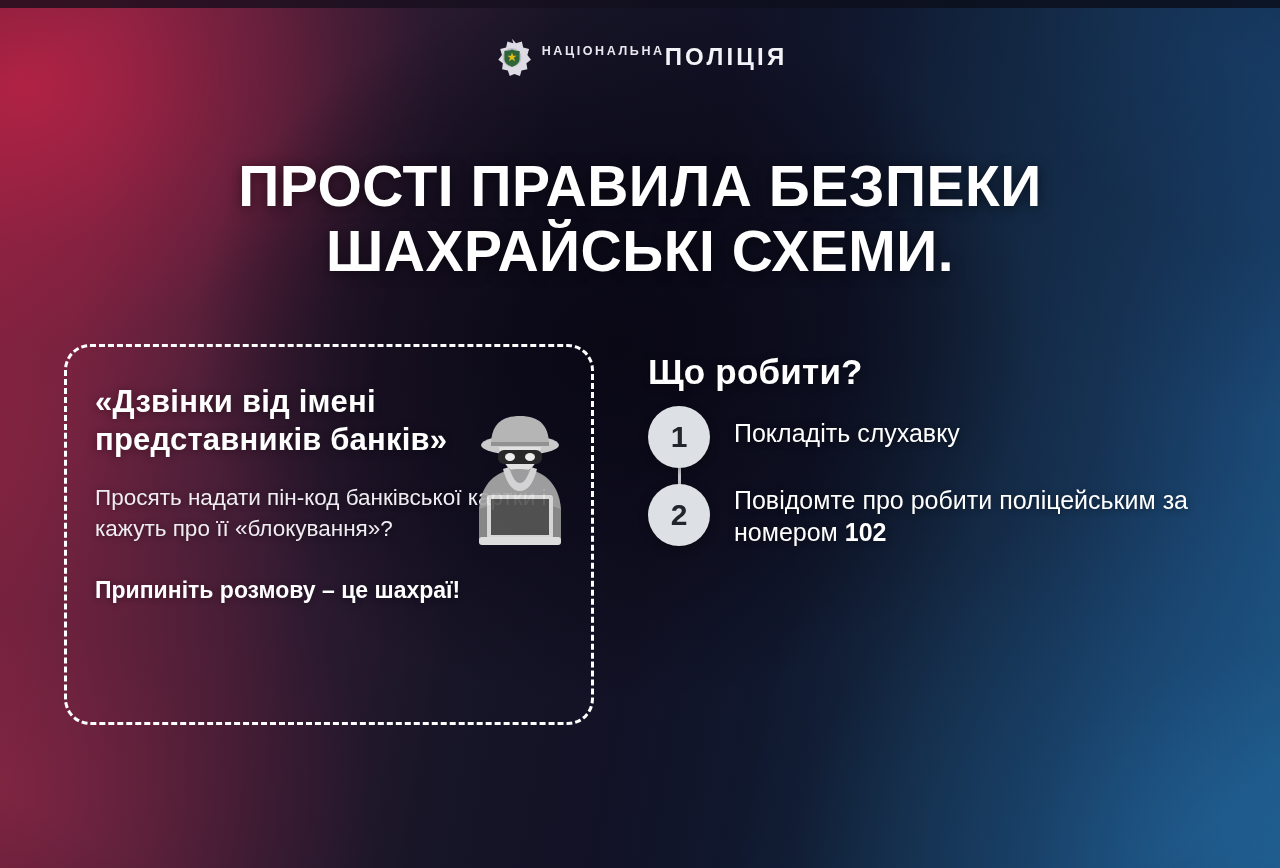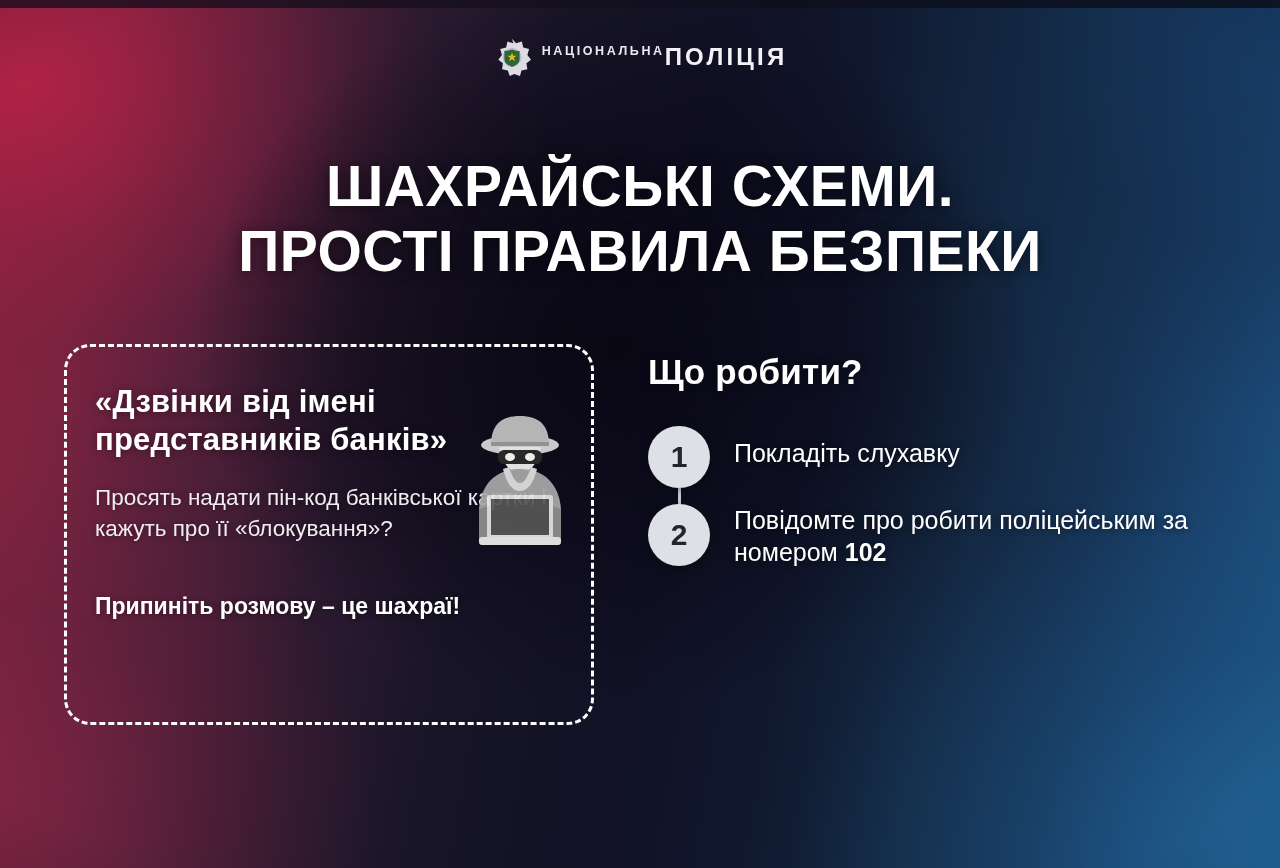--- a/index.html
+++ b/index.html
@@ -162,21 +162,21 @@
   .card-body {
     margin-top: 22px;
     color: #f0edf2;
     font-weight: 400;
     font-size: 22.5px;
     line-height: 1.38;
     max-width: 490px;
     text-shadow: 0 1px 6px rgba(0,0,0,0.4);
   }
   .card-footer {
-    margin-top: 48px;
+    margin-top: 32px;
     color: #ffffff;
     font-weight: 700;
     font-size: 23px;
     line-height: 1.3;
     text-shadow: 0 1px 6px rgba(0,0,0,0.4);
   }
 
   
   .hacker {
     position: absolute;
@@ -193,21 +193,21 @@
     left: 648px;
     top: 352px;
     width: 600px;
     z-index: 6;
   }
   .right-heading {
     color: #ffffff;
     font-weight: 800;
     font-size: 35px;
     letter-spacing: 0.2px;
-    margin-bottom: 34px;
+    margin-bottom: 14px;
     text-shadow: 0 1px 8px rgba(0,0,0,0.45);
   }
   .steps {
     position: relative;
   }
   .step {
     position: relative;
     display: flex;
     align-items: flex-start;
     gap: 24px;
@@ -273,22 +273,22 @@
         <path fill="#f0c419" d="M50 38 L53 47 L62 47 L55 52 L58 61 L50 56 L42 61 L45 52 L38 47 L47 47 Z"></path>
       </g>
     </svg>
     <div class="logo-words">
       <div class="logo-line1">НАЦІОНАЛЬНА</div>
       <div class="logo-line2">ПОЛІЦІЯ</div>
     </div>
   </div>
 
   <h1 class="title">
+    <span class="title-line">ПРОСТІ ПРАВИЛА БЕЗПЕКИ</span>
     <span class="title-line">ШАХРАЙСЬКІ СХЕМИ.</span>
-    <span class="title-line">ПРОСТІ ПРАВИЛА БЕЗПЕКИ</span>
   </h1>
 
   <div class="card">
     <div class="card-heading">«Дзвінки від імені представників банків»</div>
     <div class="card-body">Просять надати пін-код банківської картки і кажуть про її «блокування»?</div>
     <div class="card-footer">Припиніть розмову – це шахраї!</div>
 
     <svg class="hacker" viewBox="0 0 126 140">
 
       <ellipse cx="63" cy="36" rx="39" ry="10" fill="#d9d9d9"></ellipse>

